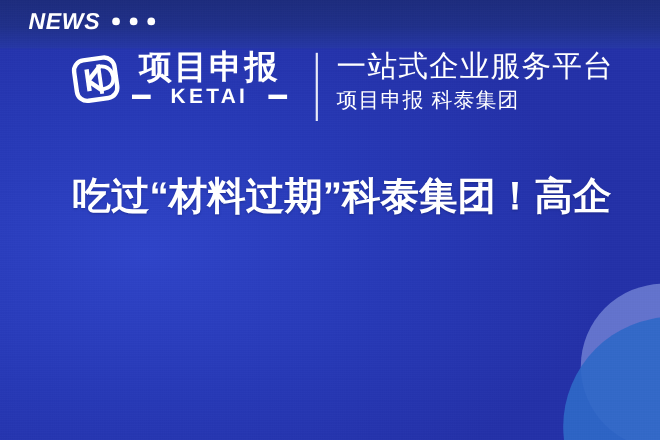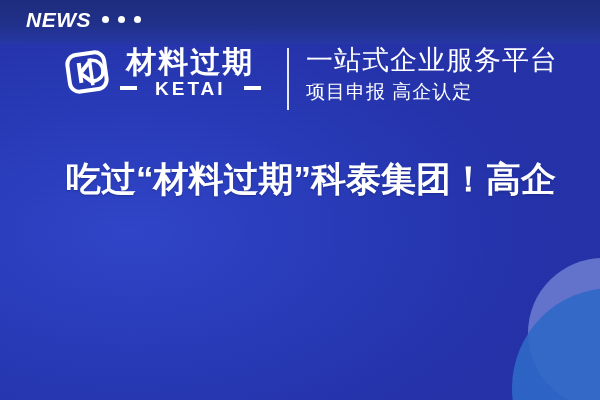--- a/index.html
+++ b/index.html
@@ -191,33 +191,33 @@
           <rect x="13" y="19" width="74" height="74" rx="19" ry="19" fill="none" stroke="#ffffff" stroke-width="8"></rect>
           <path d="M36 36 L36 76" stroke="#ffffff" stroke-width="8" stroke-linecap="butt" fill="none"></path>
           <path d="M36 57 L60 34" stroke="#ffffff" stroke-width="8" stroke-linecap="butt" fill="none"></path>
           <path d="M36 57 L61 80" stroke="#ffffff" stroke-width="8" stroke-linecap="butt" fill="none"></path>
           <path d="M58 30 L58 84" stroke="#ffffff" stroke-width="7" fill="none"></path>
           <path d="M58 34 C 76 34, 82 46, 82 56 C 82 66, 76 76, 58 76" stroke="#ffffff" stroke-width="7" fill="none"></path>
         </g>
       </svg>
     </span>
     <span class="logo-words">
-      <span class="logo-cn">材料过期</span>
+      <span class="logo-cn">项目申报</span>
       <span class="logo-en-row">
         <span class="logo-dash"></span>
         <span class="logo-en">KETAI</span>
         <span class="logo-dash"></span>
       </span>
     </span>
   </div>
 
   <div class="divider"></div>
 
   <div class="tagline">
     <span class="tagline-main">一站式企业服务平台</span>
-    <span class="tagline-sub">项目申报 高企认定</span>
+    <span class="tagline-sub">项目申报 科泰集团</span>
   </div>
 
   <div class="headline">
     <div class="headline-line">吃过“材料过期”科泰集团！高企</div>
   </div>
 
 </div>
 
 </body></html>

